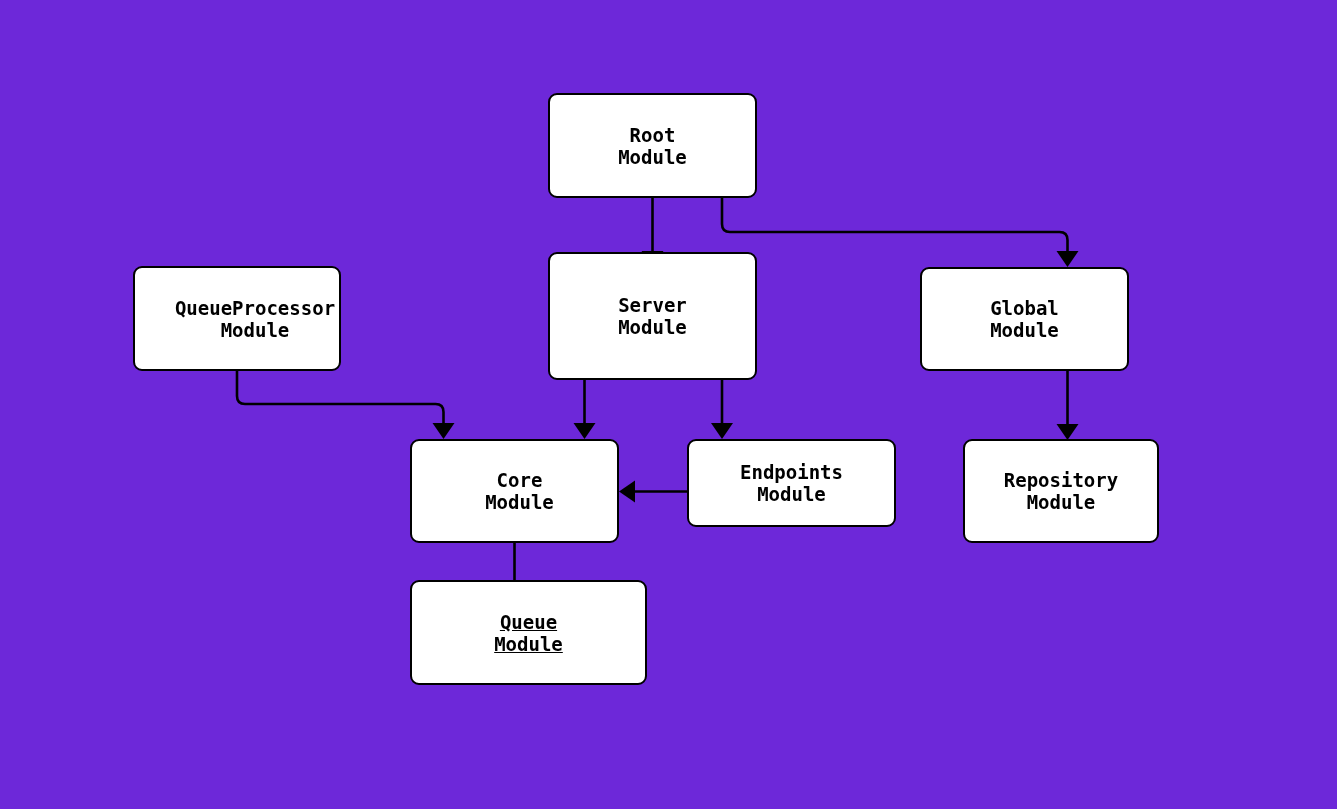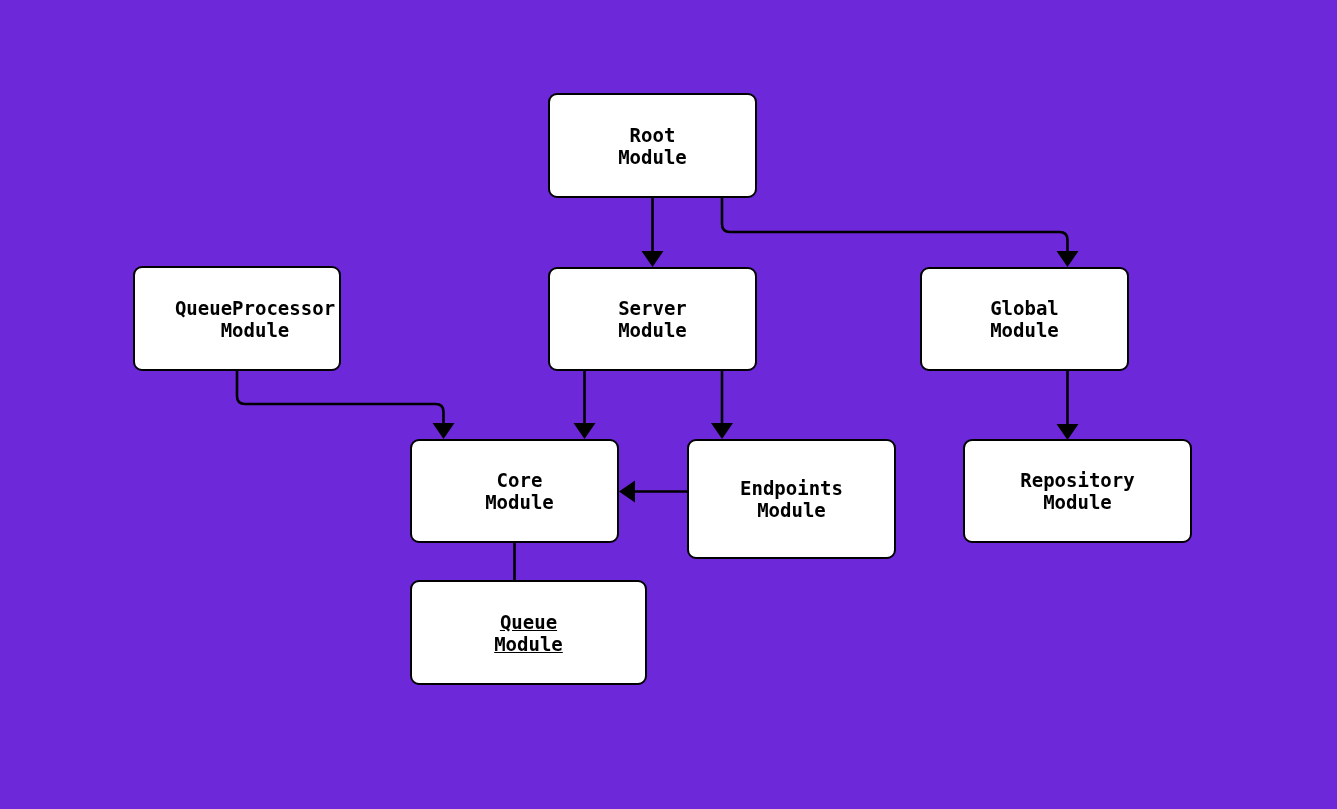--- a/index.html
+++ b/index.html
@@ -45,25 +45,25 @@
   .node-label {
     white-space: pre-line;
     font-weight: bold;
     font-size: 19px;
     line-height: 22px;
     color: #000000;
   }
   
   #n-root          { left: 548px; top:  93px; width: 209px; height: 105px; }
   #n-queueprocessor{ left: 133px; top: 266px; width: 208px; height: 105px; padding-left: 36px; }
-  #n-server        { left: 548px; top: 267px; width: 209px; height: 104px; }
+  #n-server        { left: 548px; top: 252px; width: 209px; height: 128px; }
   #n-global        { left: 920px; top: 267px; width: 209px; height: 104px; }
   #n-core          { left: 410px; top: 439px; width: 209px; height: 104px; padding-left: 10px; }
-  #n-endpoints     { left: 687px; top: 439px; width: 209px; height: 120px; }
-  #n-repository    { left: 963px; top: 439px; width: 229px; height: 104px; }
+  #n-endpoints     { left: 687px; top: 439px; width: 209px; height: 88px; }
+  #n-repository    { left: 963px; top: 439px; width: 196px; height: 104px; }
   #n-queue         { left: 410px; top: 580px; width: 237px; height: 105px; text-decoration: underline; }
 </style>
 </head>
 <body>
 
 <div class="canvas">
 
   <svg class="edge-layer" width="1337" height="809" viewBox="0 0 1337 809" xmlns="http://www.w3.org/2000/svg">
 
     <g>

